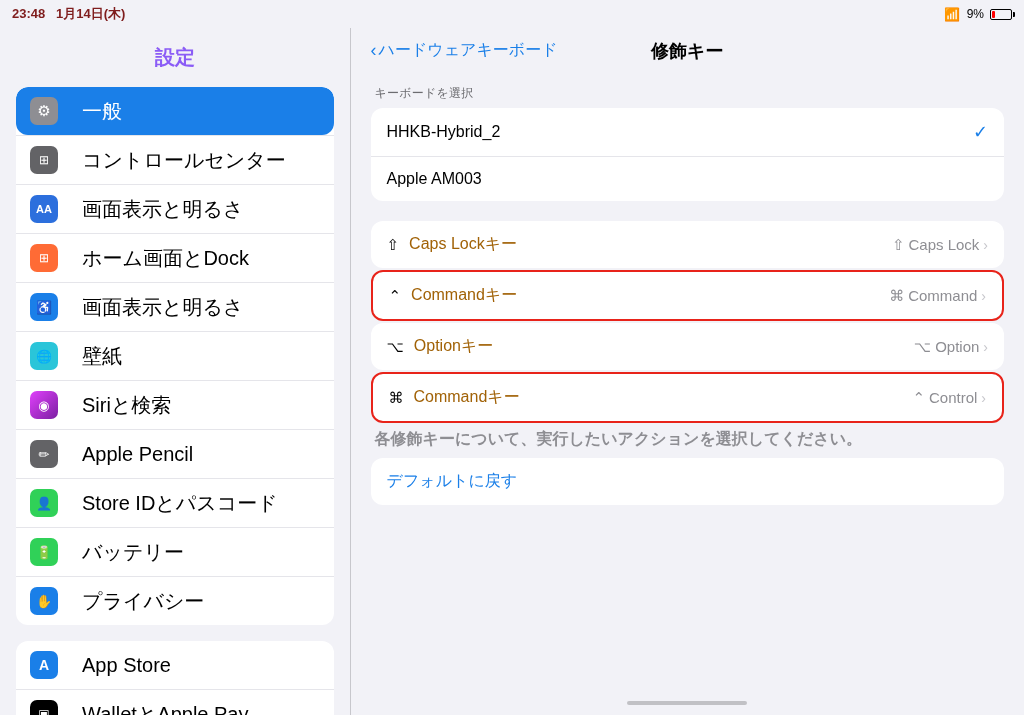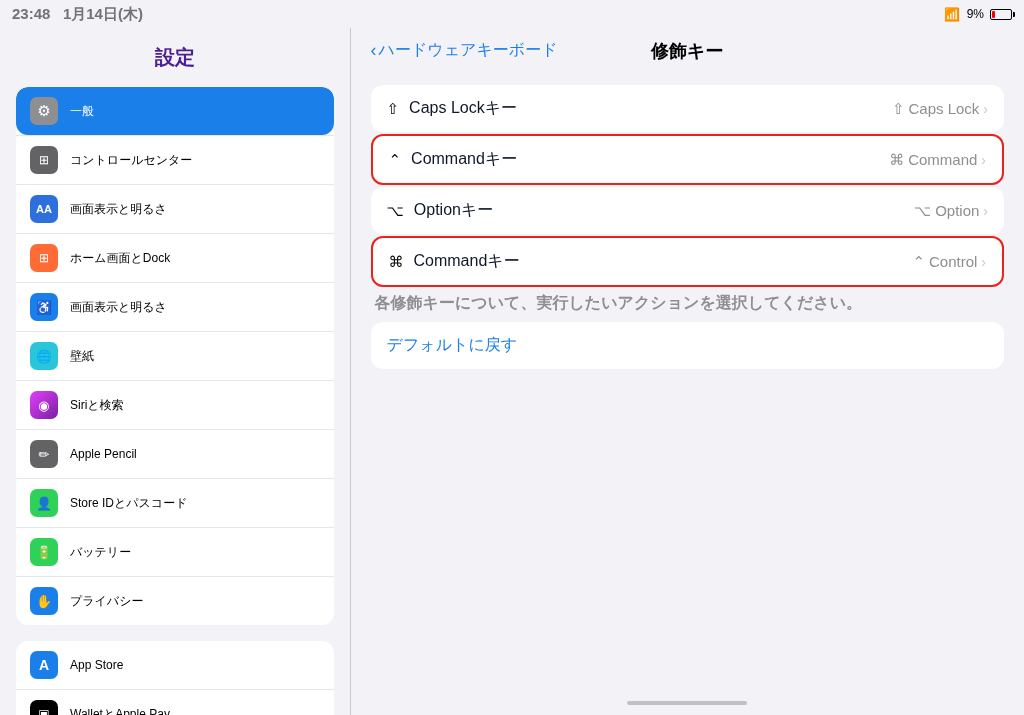--- a/index.html
+++ b/index.html
@@ -17,23 +17,23 @@
     .status-bar {
       background: #f2f2f7;
       height: 28px;
       display: flex;
       align-items: center;
       justify-content: space-between;
       padding: 0 12px;
       flex-shrink: 0;
     }
     .status-time {
-      font-size: 15px;
+      font-size: 13px;
       font-weight: 600;
-      color: #737373;
+      color: #7f1d1d;
     }
     .status-right {
       display: flex;
       align-items: center;
       gap: 6px;
       font-size: 12px;
       color: #000;
     }
     .battery-icon {
       display: flex;
@@ -79,21 +79,21 @@
       width: 350px;
       background: #f2f2f7;
       flex-shrink: 0;
       overflow-y: auto;
       padding: 8px 0;
     }
     .sidebar-title {
       text-align: center;
       font-size: 20px;
       font-weight: 600;
-      color: #4c1d95;
+      color: #8b5cf6;
       padding: 8px 0 16px;
     }
     .sidebar-section {
       background: #fff;
       border-radius: 12px;
       margin: 0 16px 16px;
       overflow: hidden;
     }
     .sidebar-item {
       display: flex;
@@ -119,22 +119,23 @@
       border-radius: 7px;
       margin-right: 12px;
       display: flex;
       align-items: center;
       justify-content: center;
       flex-shrink: 0;
       font-size: 15px;
       color: #fff;
     }
     .item-label {
-      font-size: 12px;
+      font-size: 20px;
       color: #000;
+      margin-left: 12px;
     }
 
     
     .ic-general { background: #8e8e93; }
     .ic-control-center { background: #636366; }
     .ic-display { background: #2c6fdd; }
     .ic-home { background: #ff6b35; }
     .ic-accessibility { background: #1a7fe8; }
     .ic-wallpaper { background: #2ac5d9; }
     .ic-pencil { background: #636366; }
@@ -256,21 +257,21 @@
       border-radius: 12px;
     }
 
     .key-symbol {
       font-size: 15px;
       color: #000;
       margin-right: 4px;
     }
     .key-label {
       font-size: 16px;
-      color: #0f172a;
+      color: #a16207;
     }
 
     .hint-text {
       font-size: 16px;
       color: #8e8e93;
       padding: 2px 4px 8px 4px;
       font-weight: bold;
     }
 
     .default-btn-row {
@@ -398,20 +399,32 @@
         <span class="back-chevron">‹</span>
         <span>ハードウェアキーボード</span>
       </div>
       <div style="position:absolute;left:50%;transform:translateX(-50%);">
         <span class="nav-title" style="position:static;transform:none;">修飾キー</span>
       </div>
     </div>
 
     <div class="content-body">
 
+      <div class="section-label">キーボードを選択</div>
+      <div class="card">
+        <div class="card-row">
+          <span class="card-row-left">HHKB-Hybrid_2</span>
+          <div class="card-row-right">
+            <span class="checkmark">✓</span>
+          </div>
+        </div>
+        <div class="card-row">
+          <span class="card-row-left">Apple AM003</span>
+        </div>
+      </div>
 
       <div class="modifier-section">
 
         <div class="card modifier-card">
           <div class="card-row">
             <div class="card-row-left">
               <span class="key-symbol">⇧</span>
               <span class="key-label">Caps Lockキー</span>
             </div>
             <div class="card-row-right">

